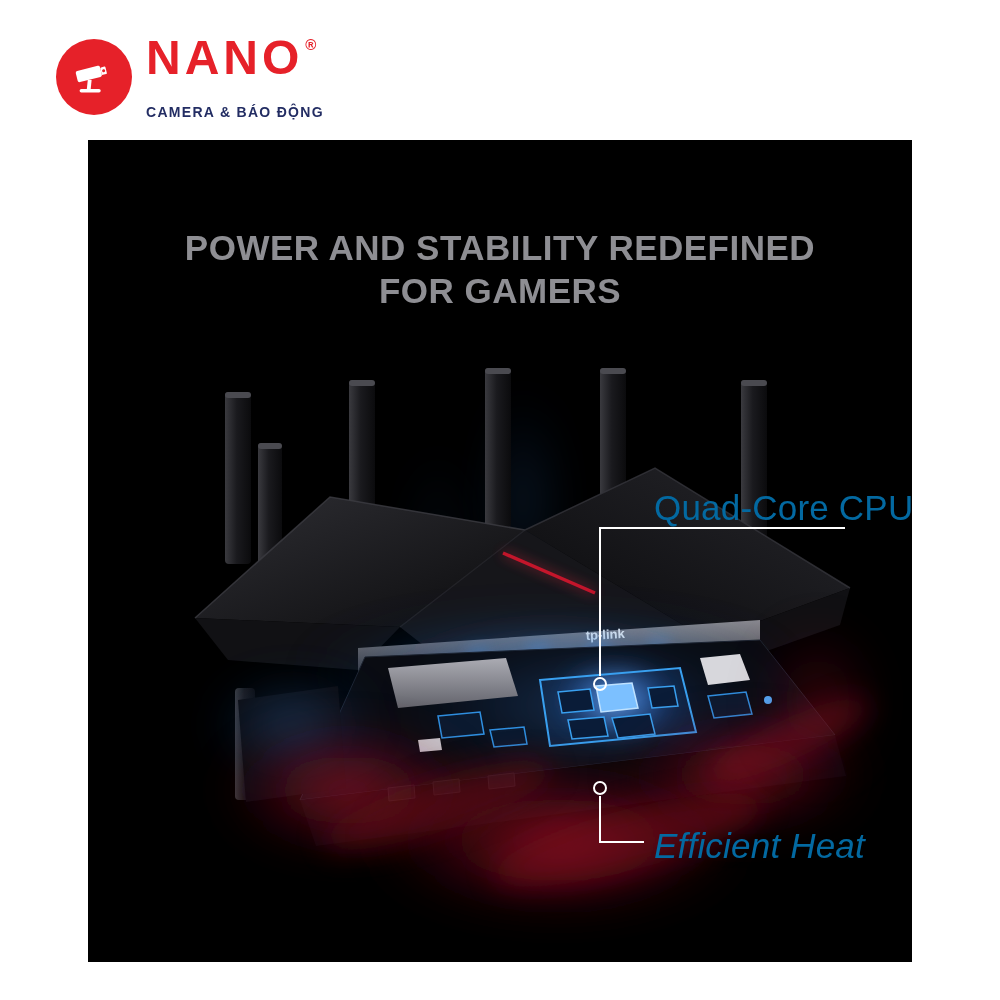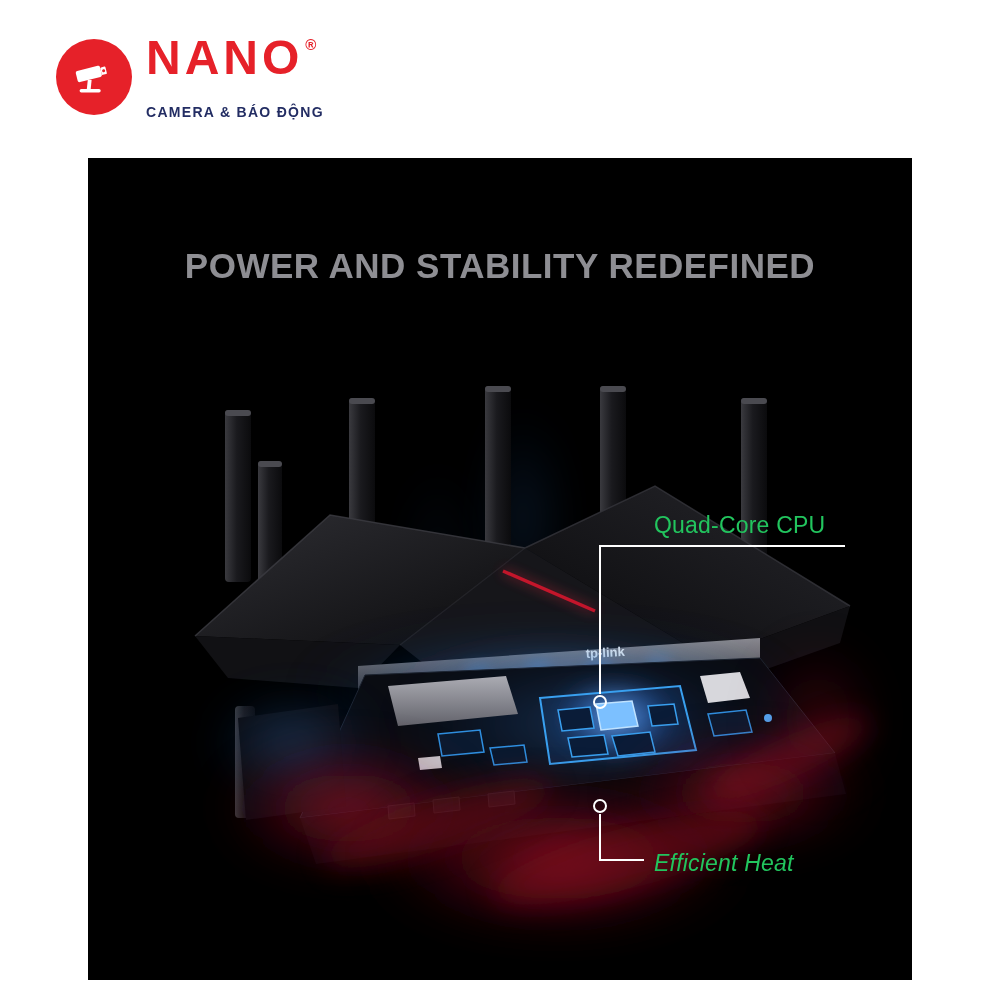--- a/index.html
+++ b/index.html
@@ -17,31 +17,31 @@
   .brand-name-row { display:flex; align-items:flex-start; }
   .brand-name {
     font-size:48px; font-weight:800; color:#e62129; letter-spacing:4px; line-height:48px;
   }
   .brand-reg { font-size:15px; font-weight:700; color:#e62129; margin-top:2px; margin-left:2px; }
   .brand-tagline {
     font-size:14px; font-weight:700; color:#232d63; letter-spacing:1.3px; margin-top:22px;
   }
   
   .hero {
-    position:absolute; left:88px; top:158px; width:824px; height:822px;
+    position:absolute; left:88px; top:140px; width:824px; height:822px;
     background:#000000; overflow:hidden;
   }
   .hero-title {
     position:absolute; top:86px; left:0; width:100%;
     text-align:center; color:#8e8e93; font-weight:700;
     font-size:35px; line-height:43px; letter-spacing:0.5px; margin:0;
   }
   .artwork { position:absolute; left:0; top:0; width:824px; height:822px; }
   .callout {
-    position:absolute; color:#22c55e; font-size:23px; font-weight:400;
+    position:absolute; color:#0369a1; font-size:35px; font-weight:400;
     letter-spacing:0.2px; line-height:35px; white-space:nowrap;
   }
   .callout-cpu  { left:566px; top:350px; }
   .callout-heat { left:566px; top:688px;font-style:italic; }
 </style>
 </head>
 <body>
 
 <div class="stage">
 
@@ -63,20 +63,21 @@
         <span class="brand-reg">®</span>
       </div>
       <div class="brand-tagline">CAMERA &amp; BÁO ĐỘNG</div>
     </div>
   </header>
 
   <section class="hero">
 
     <h1 class="hero-title">
       <span>POWER AND STABILITY REDEFINED</span><br>
+      <span>FOR GAMERS</span>
     </h1>
 
     <svg class="artwork" viewBox="0 0 824 822">
       <defs>
         <linearGradient id="gAnt" x1="0" y1="0" x2="1" y2="0">
           <stop offset="0" stop-color="#3a3a3f"></stop>
           <stop offset="0.45" stop-color="#1a1a1e"></stop>
           <stop offset="1" stop-color="#0b0b0d"></stop>
         </linearGradient>
         <linearGradient id="gShellL" x1="0" y1="0" x2="1" y2="1">

